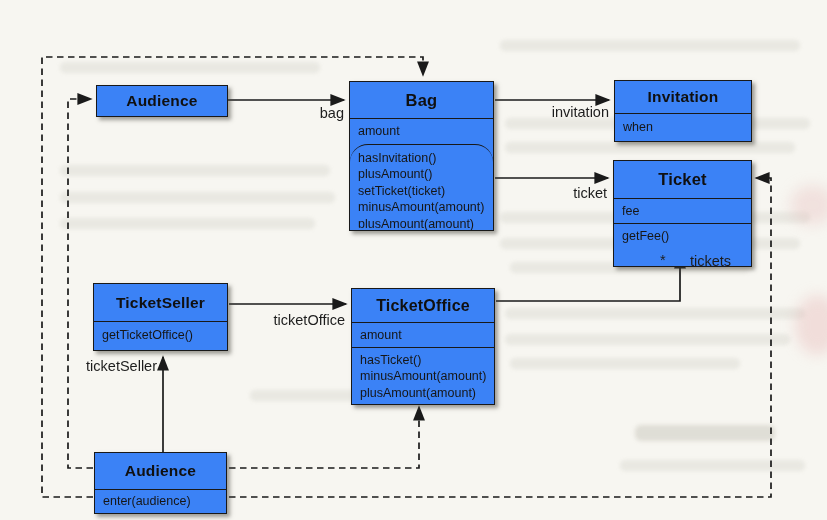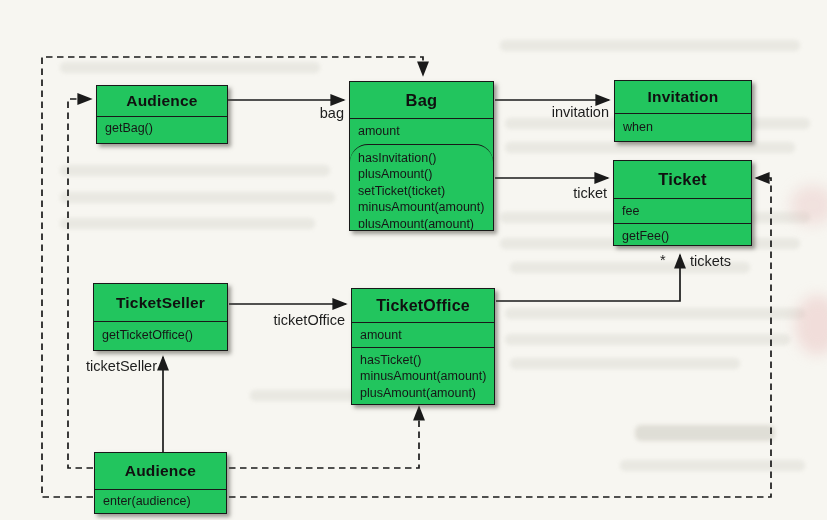--- a/index.html
+++ b/index.html
@@ -23,21 +23,21 @@
   .smudge {
     position: absolute;
     border-radius: 50%;
     filter: blur(7px);
     z-index: 0;
   }
   svg.wires { position:absolute; left:0; top:0; z-index:1; }
   .uml-class {
     position: absolute;
     box-sizing: border-box;
-    background: #22c55e;
+    background: #3b82f6;
     border: 1.7px solid #191919;
     box-shadow: 2.5px 3px 4px rgba(70,68,60,0.5);
     z-index: 2;
   }
   .uml-title {
     box-sizing: border-box;
     display: flex; align-items: center; justify-content: center;
     font-weight: bold;
     font-size: 15.5px;
     color: #101010;
@@ -105,23 +105,20 @@
         <path d="M93,497 H42 V57 H423 V75" marker-end="url(#arrow)"></path>
         <path d="M93,468 H68 V99 H91" marker-end="url(#arrow)"></path>
         <path d="M229,468 H419 V407" marker-end="url(#arrow)"></path>
         <path d="M229,497 H771 V178 H756" marker-end="url(#arrow)"></path>
       </g>
     </g>
   </svg>
 
   <div class="uml-class" style="left:96px;top:85px;width:132px;">
     <div class="uml-title" style="height:30px;">Audience</div>
-    <div class="uml-row" style="height:27px;">
-      <div class="uml-line">getBag()</div>
-    </div>
   </div>
 
   <div class="uml-class" style="left:349px;top:81px;width:145px;">
     <div class="uml-title" style="height:36px;font-size:16.5px;">Bag</div>
     <div class="uml-row" style="height:26px;padding-top:4px;">
       <div class="uml-line">amount</div>
     </div>
     <div class="uml-row" style="height:86px;padding-top:5px;border-radius:18px;">
       <div class="uml-line">hasInvitation()</div>
       <div class="uml-line">plusAmount()</div>
@@ -136,21 +133,21 @@
     <div class="uml-row" style="height:28px;padding-top:5px;">
       <div class="uml-line">when</div>
     </div>
   </div>
 
   <div class="uml-class" style="left:613px;top:160px;width:139px;">
     <div class="uml-title" style="height:37px;font-size:16.5px;">Ticket</div>
     <div class="uml-row" style="height:25px;padding-top:4px;">
       <div class="uml-line">fee</div>
     </div>
-    <div class="uml-row" style="height:22px;padding-top:4px;">
+    <div class="uml-row" style="height:43px;padding-top:4px;">
       <div class="uml-line">getFee()</div>
     </div>
   </div>
 
   <div class="uml-class" style="left:93px;top:283px;width:135px;">
     <div class="uml-title" style="height:37px;">TicketSeller</div>
     <div class="uml-row" style="height:29px;padding-top:5px;">
       <div class="uml-line">getTicketOffice()</div>
     </div>
   </div>

